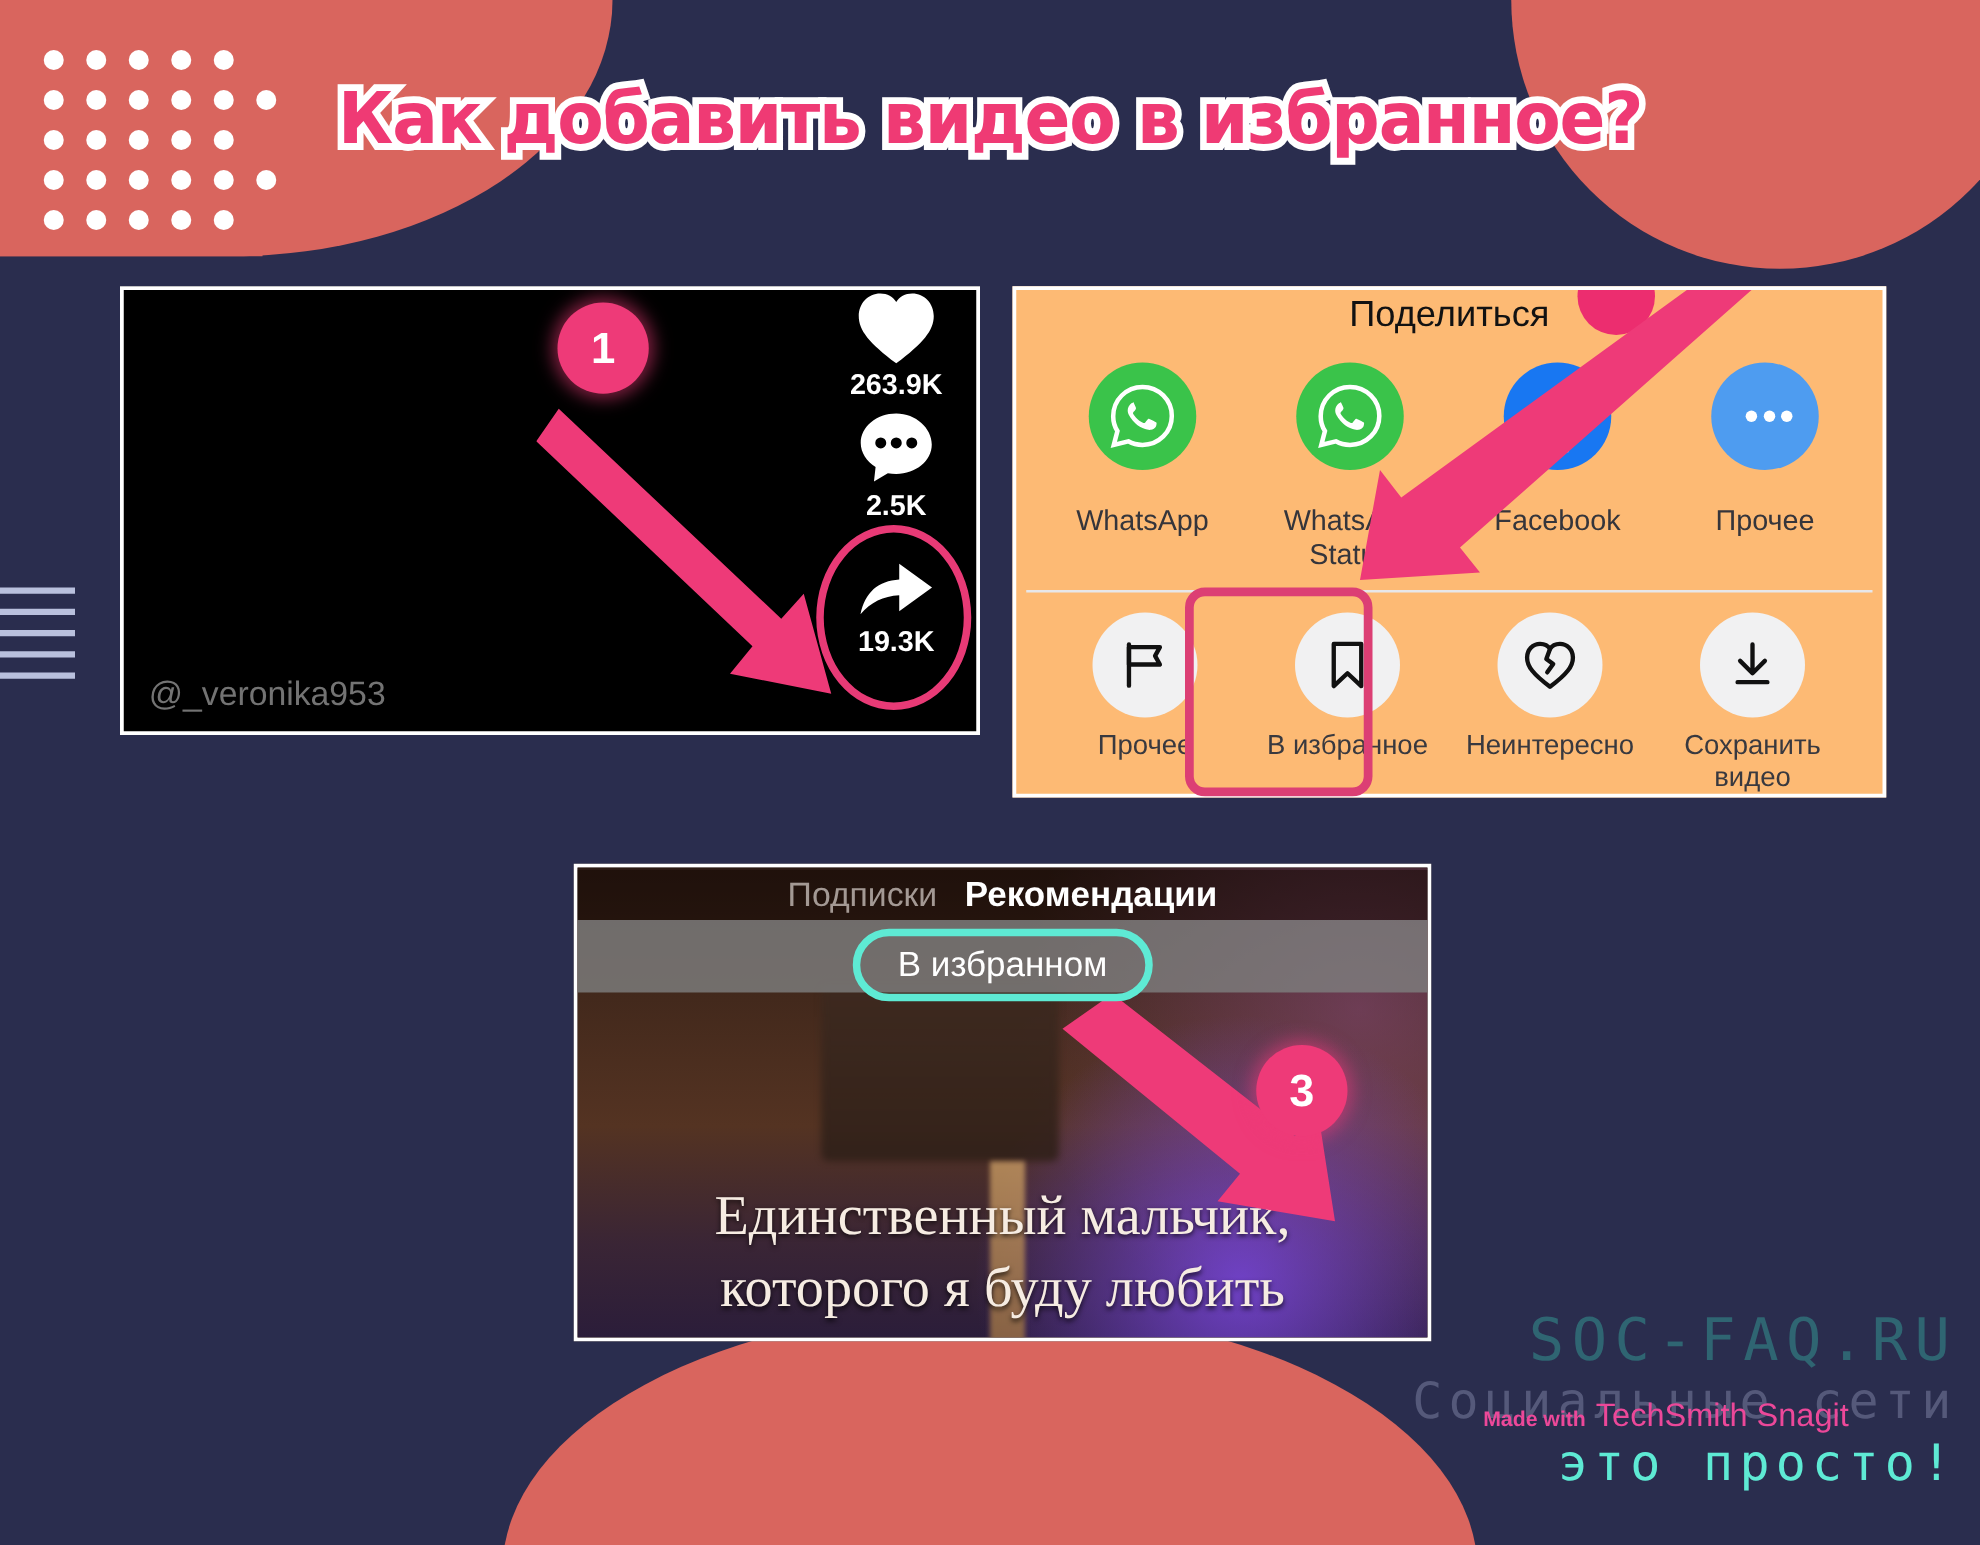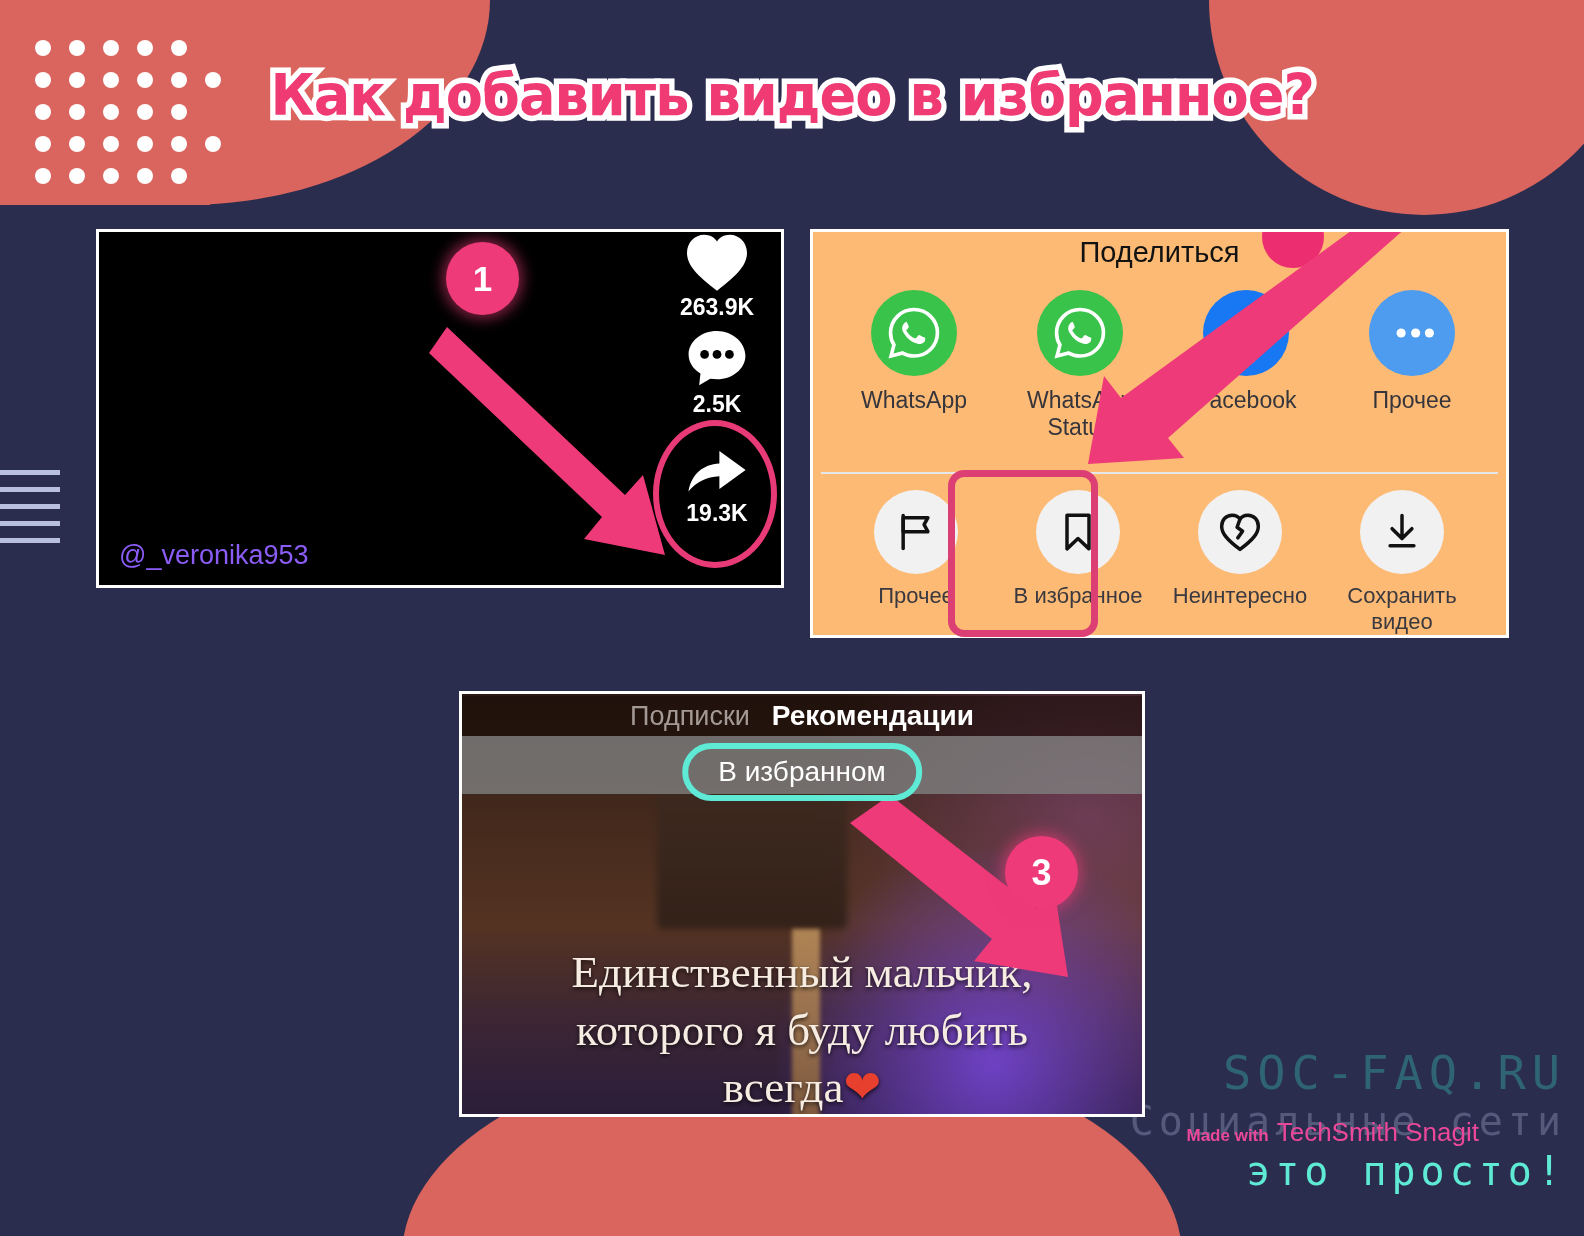--- a/index.html
+++ b/index.html
@@ -97,21 +97,21 @@
   .heart-ico { width:66px; height:60px; margin:0 auto; }
   .bubble-ico { width:62px; height:62px; margin:6px auto 0; }
   .share-ico  { width:62px; height:56px; margin:4px auto 0; }
   .share-circle {
     position:absolute; right:4px; bottom:17px;
     width:124px; height:148px; border:6px solid #e83a76;
     border-radius:50%;
   }
   .p1-user {
     position:absolute; left:20px; bottom:14px;
-    color:#8b5cf6; font-size:27px;
+    color:#737373; font-size:27px;
   }
   .badge {
     position:absolute; border-radius:50%;
     background:#ee3a78; color:#fff;
     display:flex; align-items:center; justify-content:center;
     font-size:35px; font-weight:bold;
     box-shadow:0 0 14px 4px rgba(238,58,120,0.55);
   }
   #badge1 { left:347px; top:10px; width:73px; height:73px; }
 
@@ -129,21 +129,21 @@
   }
   .share-row {
     position:absolute; left:18px; top:58px; right:0;
     display:flex; gap:0;
   }
   .share-app { width:166px; text-align:center; }
   .app-circle {
     width:86px; height:86px; border-radius:50%; margin:0 auto;
     display:flex; align-items:center; justify-content:center;
   }
-  .app-label { font-size:23px; color:#35353b; margin-top:11px; line-height:1.18; }
+  .app-label { font-size:23px; color:#35353b; margin-top:27px; line-height:1.18; }
   .divider {
     position:absolute; left:8px; right:8px; top:240px;
     height:2px; background:#e7e7e9;
   }
   .action-row {
     position:absolute; left:22px; top:258px; right:0;
     display:flex;
   }
   .action-item { width:162px; text-align:center; position:relative; }
   .act-circle {
@@ -151,21 +151,21 @@
     margin:0 auto; display:flex; align-items:center; justify-content:center;
   }
   .act-label { font-size:22px; color:#39393f; margin-top:9px; line-height:1.16; }
   .fav-highlight {
     position:absolute; left:948px; top:470px;
     width:150px; height:167px;
     border:7px solid #dc3f74; border-radius:16px; z-index:20;
   }
 
   
-  #panel3 { left:459px; top:691px; width:686px; height:426px; background:#2a1a16; }
+  #panel3 { left:459px; top:691px; width:686px; height:382px; background:#2a1a16; }
   .p3-vidbg {
     position:absolute; inset:0;
     background:
       radial-gradient(circle at 78% 88%, rgba(120,70,220,0.85) 0%, rgba(120,70,220,0) 34%),
       radial-gradient(circle at 92% 30%, rgba(150,80,140,0.5) 0%, rgba(150,80,140,0) 40%),
       linear-gradient(to bottom, #2b1a13 0%, #43291c 28%, #543322 55%, #3a2535 80%, #2b1d3a 100%);
   }
   .p3-lamp {
     position:absolute; left:195px; top:95px; width:190px; height:140px;
     background:linear-gradient(to bottom,#3d2a20,#2e1f18);

